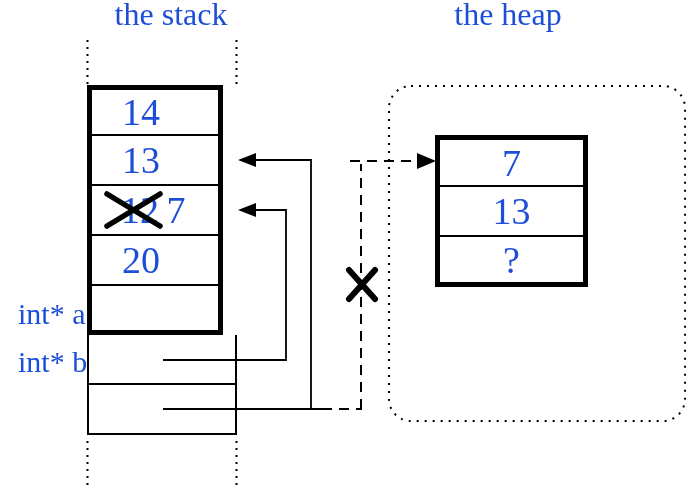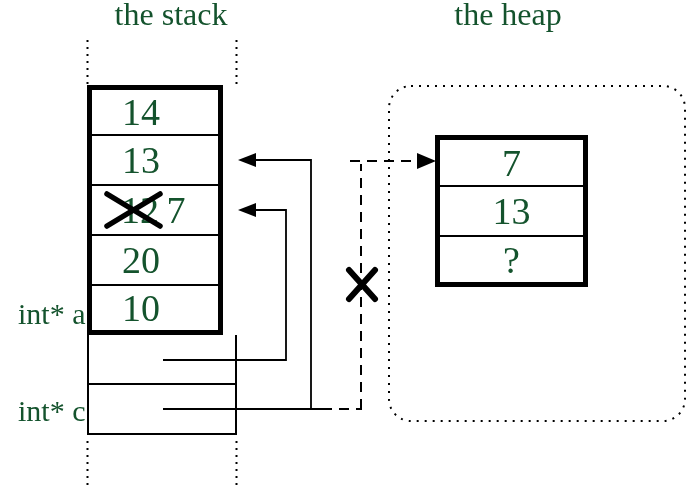--- a/index.html
+++ b/index.html
@@ -1,19 +1,19 @@
 <!DOCTYPE html>
 <html><head>
 <meta charset="utf-8">
 <style>
   * { margin:0; padding:0; box-sizing:border-box; }
   html,body { background:#ffffff; }
   .canvas {
     position:relative; width:692px; height:489px; background:#ffffff;
-    color:#14532d; font-family:"Liberation Serif","DejaVu Serif",serif;
+    color:#1d4ed8; font-family:"Liberation Serif","DejaVu Serif",serif;
     overflow:hidden;
   }
   .title {
     position:absolute; top:-3px; transform:translateX(-50%);
     font-size:32px; line-height:34px; white-space:nowrap;
   }
   .stack-title { left:171px; }
   .heap-title  { left:508px; }
 
   .var-label {
@@ -64,38 +64,35 @@
 </style>
 </head>
 <body>
 
 <div class="canvas">
 
   <div class="title stack-title">the stack</div>
   <div class="title heap-title">the heap</div>
 
   <div class="var-label" style="top:296px">int* a</div>
-  <div class="var-label" style="top:393px">int* c</div>
+  <div class="var-label" style="top:344px">int* b</div>
 
   <div class="stack-box">
     <div class="scell h46 sep">
       <span>14</span>
     </div>
     <div class="scell h50 sep">
       <span>13</span>
     </div>
     <div class="scell h50 sep">
       <span class="old">12</span>
       <span class="new">7</span>
     </div>
     <div class="scell h50 sep">
       <span>20</span>
-    </div>
-    <div class="scell h44">
-      <span>10</span>
     </div>
   </div>
 
   <div class="row row-b"></div>
   <div class="row row-c"></div>
 
   <div class="heap-box">
     <div class="hcell hc0">
       <span>7</span>
     </div>

